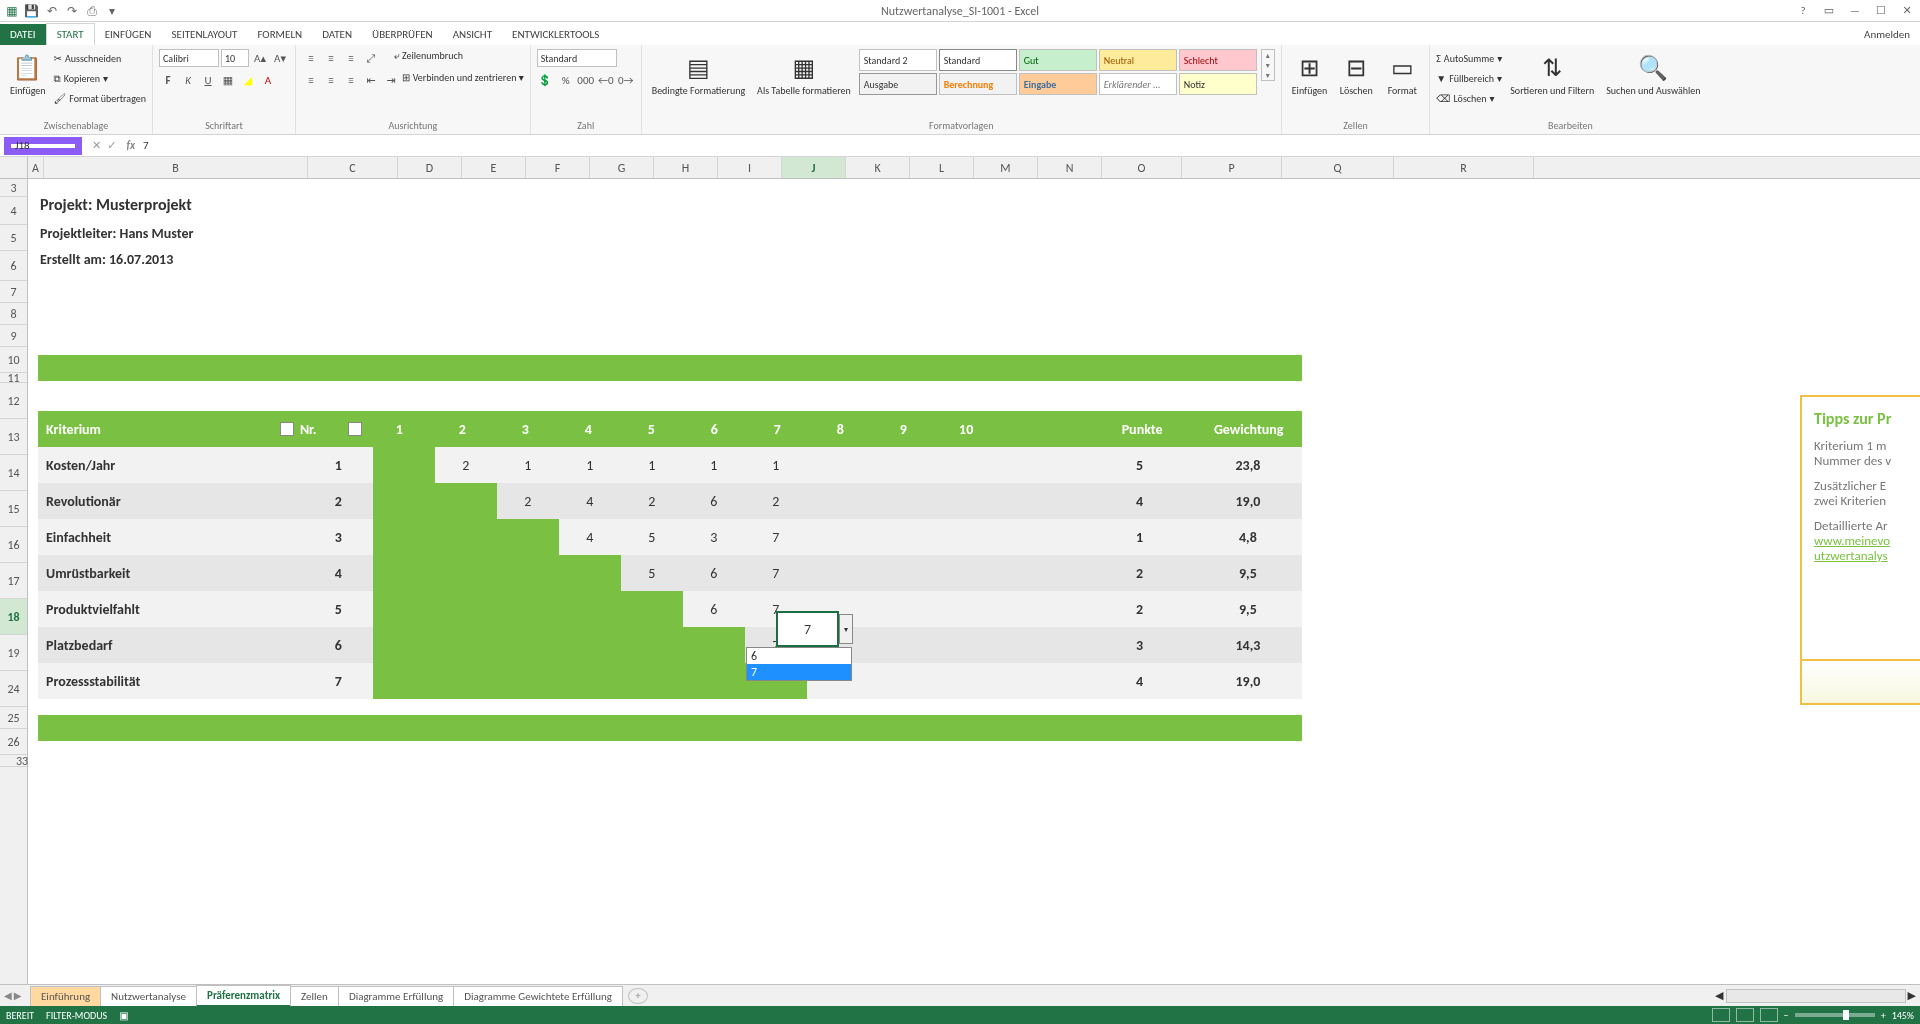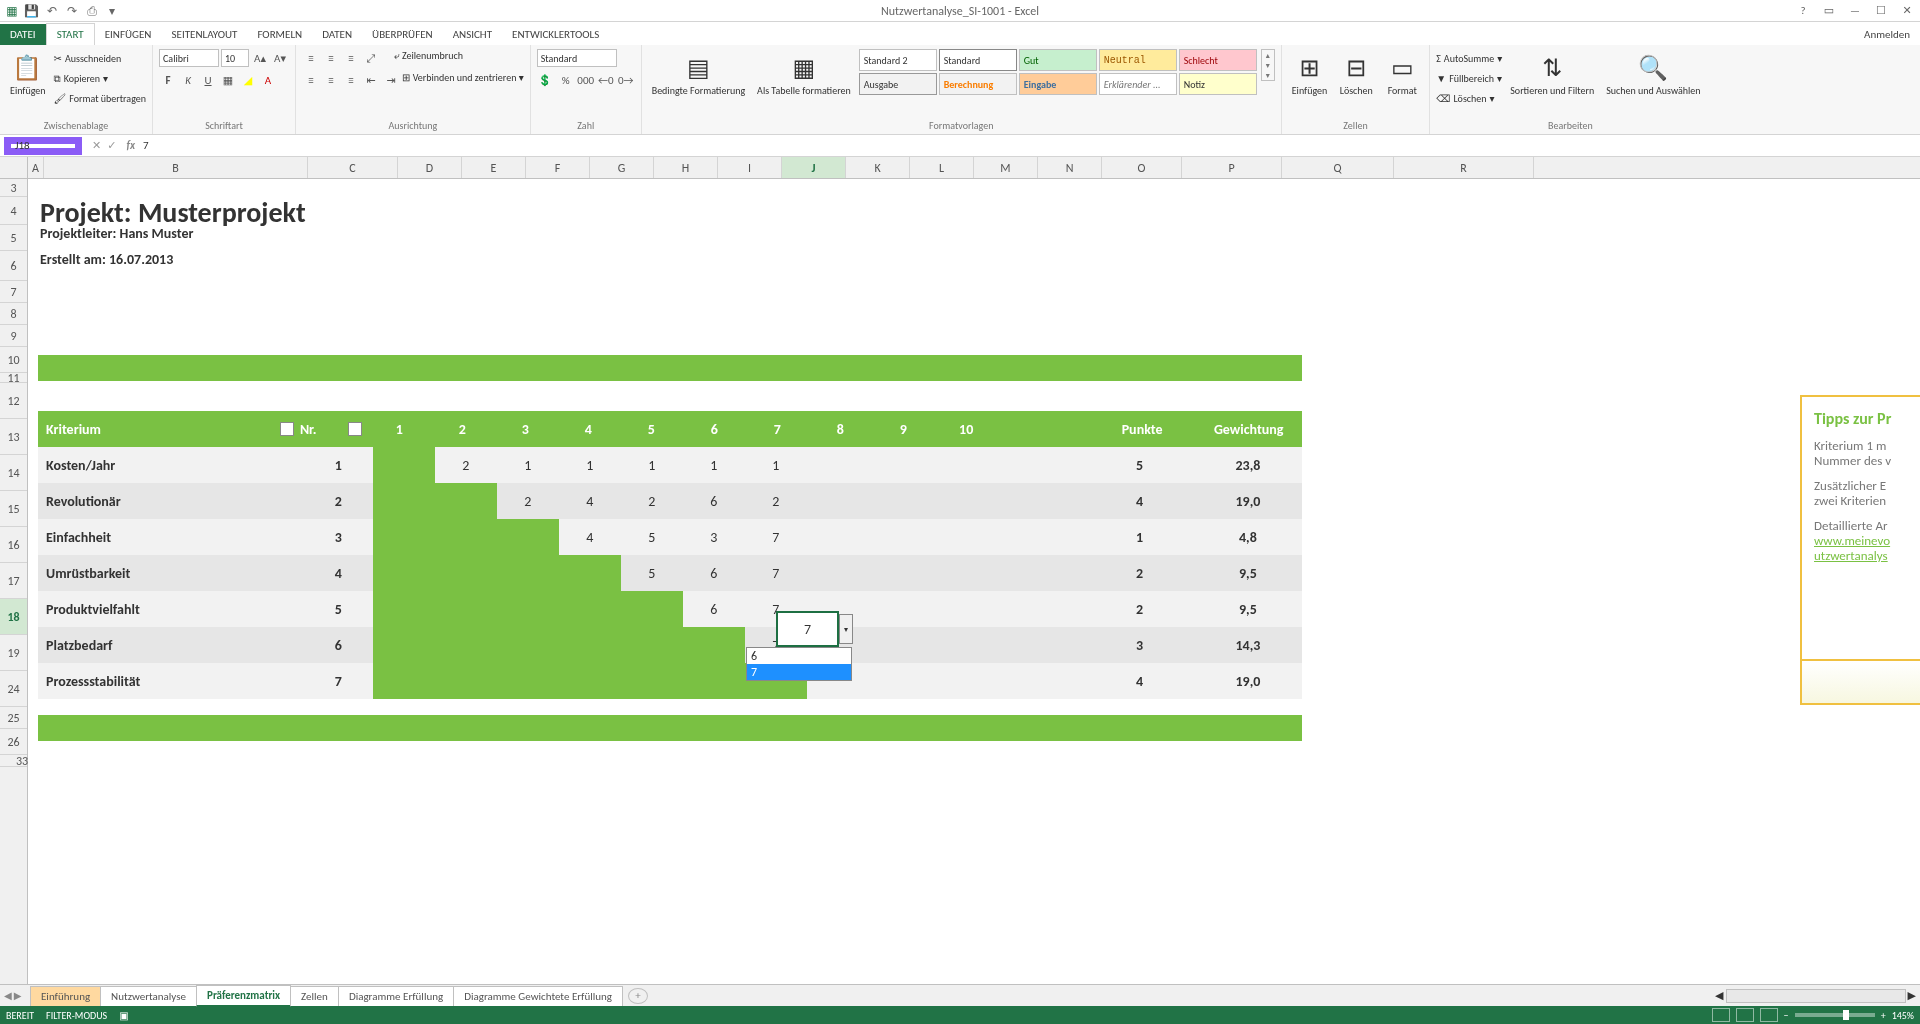--- a/index.html
+++ b/index.html
@@ -34,21 +34,21 @@
 .sizesel { width: 28px; height: 18px; border: 1px solid #c0c0c0; background: #fff; padding: 0 3px; font-size: 10px; display: flex; align-items: center; }
 .iconbtn { width: 18px; height: 18px; display: flex; align-items: center; justify-content: center; font-size: 11px; color: #555; }
 .numfmt { width: 80px; height: 18px; border: 1px solid #c0c0c0; background: #fff; padding: 0 3px; font-size: 10px; display: flex; align-items: center; }
 
 
 .styles-gal { display: grid; grid-template-columns: repeat(5, 78px); grid-template-rows: 22px 22px; gap: 2px; }
 .stylecell { border: 1px solid #c0c0c0; font-size: 10px; display: flex; align-items: center; padding: 0 4px; }
 .sc-standard2 { background: #fff; }
 .sc-standard { background: #fff; border-color: #888; }
 .sc-gut { background: #c6efce; color: #006100; }
-.sc-neutral { background: #ffeb9c; color: #9c5700; font-family: Liberation Mono, monospace; }
+.sc-neutral { background: #ffeb9c; color: #9c5700; }
 .sc-schlecht { background: #ffc7ce; color: #9c0006; }
 .sc-ausgabe { background: #f2f2f2; border: 1px solid #999; }
 .sc-berechnung { background: #f2f2f2; color: #fa7d00; font-weight: bold; }
 .sc-eingabe { background: #ffcc99; color: #3f6f9f; font-weight: bold; }
 .sc-erkl { background: #fff; font-style: italic; color: #777; }
 .sc-notiz { background: #ffffcc; }
 .gal-more { width: 14px; display: flex; flex-direction: column; border: 1px solid #c0c0c0; }
 .gal-more span { flex: 1; display: flex; align-items: center; justify-content: center; font-size: 8px; color: #777; }
 
 
@@ -63,21 +63,21 @@
 .rowhdrs { width: 28px; background: #f0f0f0; border-right: 1px solid #c0c0c0; }
 .colhdrs { height: 22px; background: #f0f0f0; border-bottom: 1px solid #c0c0c0; display: flex; position: absolute; left: 28px; right: 0; }
 .colhdrs .ch { border-right: 1px solid #d4d4d4; text-align: center; font-size: 12px; line-height: 22px; color: #555; }
 .colhdrs .ch.sel { background: #d2e8d2; color: #217346; font-weight: bold; }
 .rowhdrs .rh { height: 22px; border-bottom: 1px solid #d4d4d4; text-align: center; font-size: 12px; line-height: 22px; color: #555; }
 .rowhdrs .rh.sel { background: #d2e8d2; color: #217346; font-weight: bold; }
 .rowhdrs .spacer { height: 22px; border-bottom: 1px solid #c0c0c0; }
 .cells { position: absolute; left: 28px; top: 22px; right: 0; bottom: 0; }
 
 
-.project-title { position: absolute; left: 12px; top: 16px; font-size: 28px; font-weight: bold; color: #333; }
+.project-title { position: absolute; left: 12px; top: 16px; font-size: 16px; font-weight: bold; color: #333; }
 .project-leader { position: absolute; left: 12px; top: 46px; font-size: 14px; font-weight: bold; }
 .project-date { position: absolute; left: 12px; top: 72px; font-size: 14px; font-weight: bold; }
 
 .greenbar1 { position: absolute; left: 10px; top: 176px; width: 1264px; height: 26px; background: #7ac143; }
 
 .matrix { position: absolute; left: 10px; top: 232px; width: 1264px; }
 .mrow { display: flex; height: 36px; align-items: stretch; }
 .mhead { background: #7ac143; color: #fff; font-weight: bold; font-size: 16px; display: flex; align-items: center; }
 .mcell { display: flex; align-items: center; justify-content: center; font-size: 14px; }
 .krit { width: 270px; padding-left: 8px; justify-content: flex-start; font-weight: bold; }

